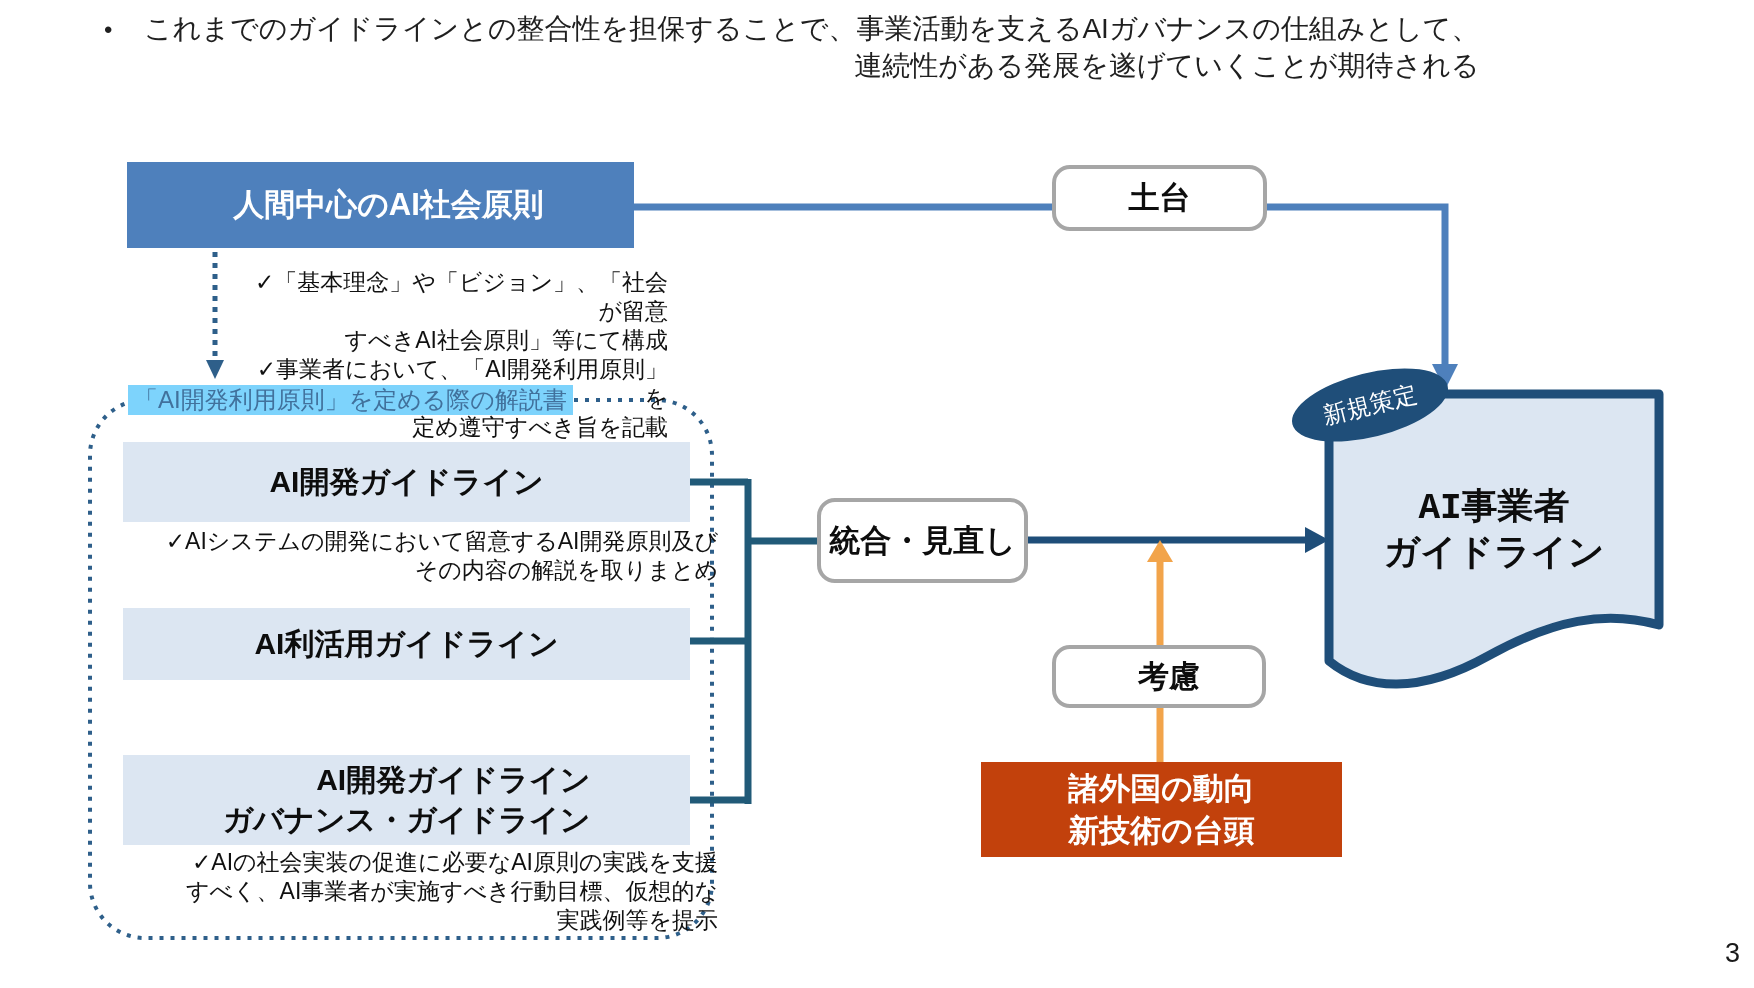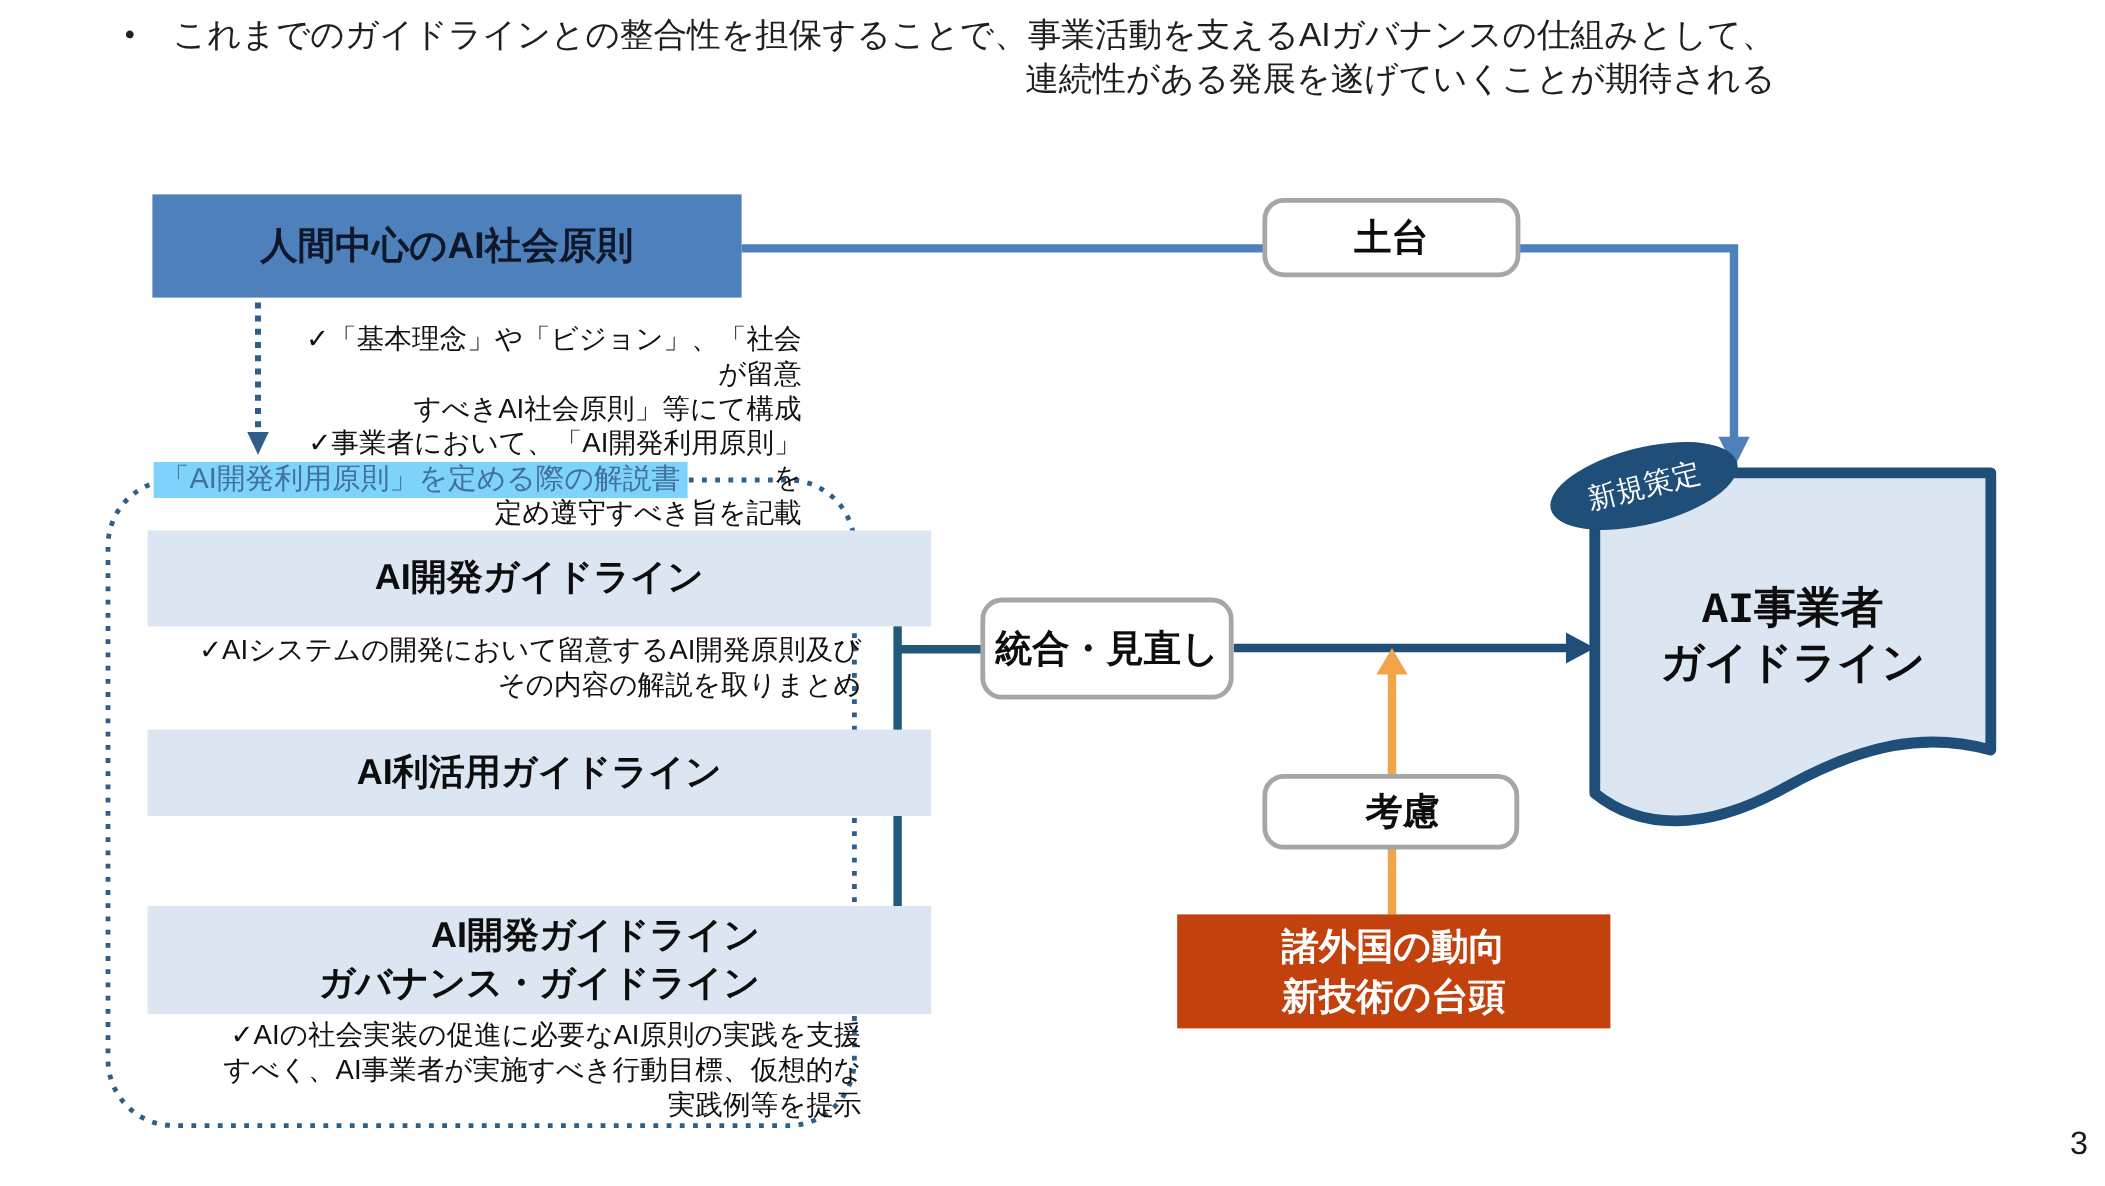--- a/index.html
+++ b/index.html
@@ -7,29 +7,29 @@
          font-family:"Liberation Sans","DejaVu Sans",sans-serif;}
   .abs{position:absolute;}
   .preline{white-space:pre-line;text-align:right;}
   svg{position:absolute;left:0;top:0;}
 
   .intro{left:104px;top:10px;width:1500px;display:flex;color:#1f1f1f;
          font-size:28px;line-height:37px;}
   .intro .bullet{width:40px;font-size:24px;line-height:37px;text-align:left;padding-top:1px;}
 
   .principles-box{left:127px;top:162px;width:491px;height:86px;background:#4E80BC;
-    display:flex;align-items:center;justify-content:center;color:#0f172a;
-    font-size:31px;font-weight:bold;}
+    display:flex;align-items:center;justify-content:center;color:#ffffff;
+    font-size:31px;font-weight:bold;padding-left:16px;}
 
   .notes{left:248px;top:240px;width:420px;font-size:23px;line-height:29px;color:#111;margin-top:28px;}
 
   .handbook-label{left:128px;top:385px;background:#7dd3fc;padding:0 6px;
     color:#41719C;font-size:24px;line-height:30px;}
 
-  .lb-box{left:123px;width:653px;background:#DCE6F2;display:flex;align-items:center;
+  .lb-box{left:123px;width:567px;background:#DCE6F2;display:flex;align-items:center;
     justify-content:center;text-align:center;color:#0d0d0d;font-weight:bold;font-size:30px;line-height:40px;}
   .box1{top:442px;height:80px;}
   .box2{top:608px;height:72px;}
   .box3{top:755px;height:90px;}
   .desc{left:128px;width:590px;font-size:23px;line-height:29px;color:#111;}
   .desc1{top:527px;}
   .desc2{top:689px;}
   .desc3{top:848px;}
 
   .pill{background:#ffffff;border:4px solid #A6A6A6;border-radius:18px;

